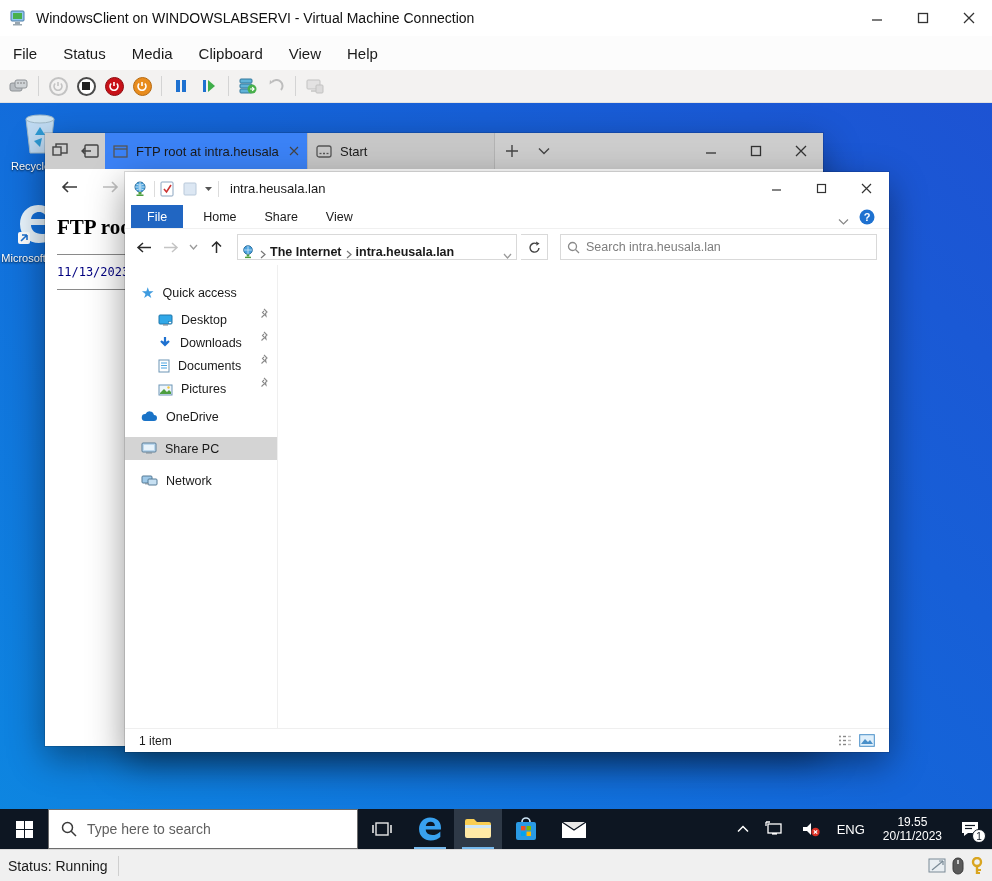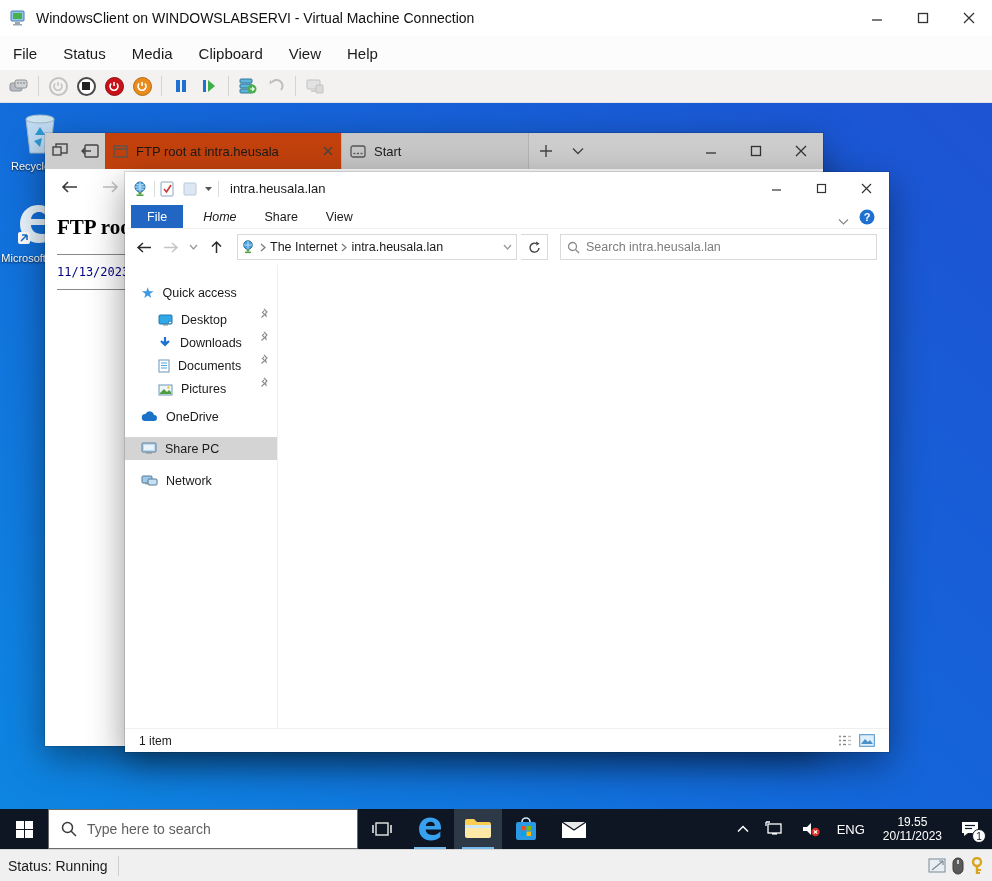--- a/index.html
+++ b/index.html
@@ -27,42 +27,42 @@
 
   
   .win { position:absolute; background:#fff; box-shadow:0 12px 34px rgba(0,0,0,.42), 0 0 0 1px rgba(0,0,0,.12); }
   .win-edge { left:45px; top:30px; width:778px; height:613px; }
   .win-explorer { left:125px; top:69px; width:764px; height:580px; }
 
   
   .edge-tabstrip { height:36px; background:#cdcdcd; display:flex; align-items:stretch; position:relative; }
   .aside-btn { width:30px; display:flex; align-items:center; justify-content:center; }
   .etab { display:flex; align-items:center; padding:0 8px; font-size:13px; color:#1a1a1a; gap:8px; }
-  .etab.active { background:#c2410c; width:236px;justify-content:space-between; }
+  .etab.active { background:#3b82f6; width:202px;justify-content:space-between; }
   .etab.inactive { width:188px; background:#c7c7c7; border-left:1px solid #b3b3b3; border-right:1px solid #b3b3b3; }
   .etab .tlabel { flex:1; white-space:nowrap; overflow:hidden; }
   .edge-caption { position:absolute; right:0; top:0; height:36px; display:flex; }
   .edge-navrow { height:36px; background:#fff; display:flex; align-items:center; padding-left:16px; gap:22px; }
   .edge-content { padding:10px 0 0 12px; }
   .edge-h1 { font-family:"Liberation Serif",serif; font-weight:bold; font-size:21px; color:#000; white-space:nowrap; }
   .edge-hr { border:0; border-top:1px solid #8a8a8a; margin:14px 0 10px 0; }
   .edge-listing { font-family:"DejaVu Sans Mono",monospace; font-size:12px; color:#000080; white-space:nowrap; }
 
   
   .ex-titlebar { height:33px; display:flex; align-items:center; background:#fff; padding-left:8px; position:relative; }
   .qat-sep { width:1px; height:16px; background:#dcdcdc; margin:0 5px; }
   .ex-title { font-size:13px; color:#1a1a1a; margin-left:6px; }
   .ex-caption { position:absolute; right:0; top:0; height:33px; display:flex; }
   .ex-capbtn { width:45px; height:33px; display:flex; align-items:center; justify-content:center; }
   .ex-ribbontabs { height:24px; display:flex; align-items:stretch; background:#fff; border-bottom:1px solid #f0f0f0; padding-left:6px; position:relative; }
   .rtab { font-size:12.5px; padding:0 14px; display:flex; align-items:center; color:#1a1a1a; }
   .rtab.file { background:#2166c2; color:#fff; padding:0 16px; }
   .ex-addr { height:36px; display:flex; align-items:center; padding:0 8px; gap:4px; background:#fff; }
   .nav-arrow { width:22px; height:24px; display:flex; align-items:center; justify-content:center; }
-  .crumb-box { width:280px; height:26px; border:1px solid #d9d9d9; display:flex; align-items:center; padding:0 4px; gap:4px; font-size:12.5px; color:#1a1a1a; margin-left:6px; }
+  .crumb-box { width:280px; height:26px; border:1px solid #d9d9d9; display:flex; align-items:flex-end; padding:0 4px; gap:4px; font-size:12.5px; color:#1a1a1a; margin-left:6px;font-weight:bold; }
   .crumb-box .grow { flex:1; }
   .refresh-box { width:27px; height:26px; border:1px solid #d9d9d9; border-left:none; display:flex; align-items:center; justify-content:center; }
   .search-box { flex:1; height:26px; border:1px solid #d9d9d9; display:flex; align-items:center; padding:0 6px; gap:6px; margin-left:8px; margin-right:4px; }
   .search-box input { border:none; outline:none; flex:1; font-size:12.5px; font-family:"Liberation Sans",sans-serif; color:#444; background:transparent; }
   .search-box input::placeholder { color:#7e7e7e; }
   .ex-body { display:flex; height:463px; }
   .ex-sidebar { width:153px; border-right:1px solid #efefef; padding-top:16px; font-size:12.5px; color:#1a1a1a; }
   .side-item { height:23px; display:flex; align-items:center; gap:8px; padding-left:16px; position:relative; }
   .side-item.child { padding-left:33px;align-items:flex-end; }
   .side-item.sel { background:#d4d4d4; }
@@ -340,21 +340,21 @@
           <span class="ex-capbtn">
               <svg width="11" height="11">
                 <path d="M1 1 L10 10 M10 1 L1 10" stroke="#333" stroke-width="1.2"></path>
               </svg>
             </span>
         </div>
       </div>
 
       <div class="ex-ribbontabs">
         <span class="rtab file">File</span>
-        <span class="rtab" style="margin-left:6px;font-style:italic;">Home</span>
+        <span class="rtab" style="margin-left:6px;">Home</span>
         <span class="rtab">Share</span>
         <span class="rtab">View</span>
         <span style="position:absolute; right:40px; top:7px;"><svg width="11" height="8">
               <path d="M1 1.5 L5.5 6 L10 1.5" stroke="#888" stroke-width="1.2" fill="none"></path>
             </svg></span>
         <span style="position:absolute; right:14px; top:4px;"><svg width="16" height="16">
               <circle cx="8" cy="8" r="7.5" fill="#1e71d0"></circle>
               <text x="8" y="12" text-anchor="middle" font-size="11" font-family="Liberation Sans" fill="#fff" font-weight="bold">?</text>
             </svg></span>
       </div>

